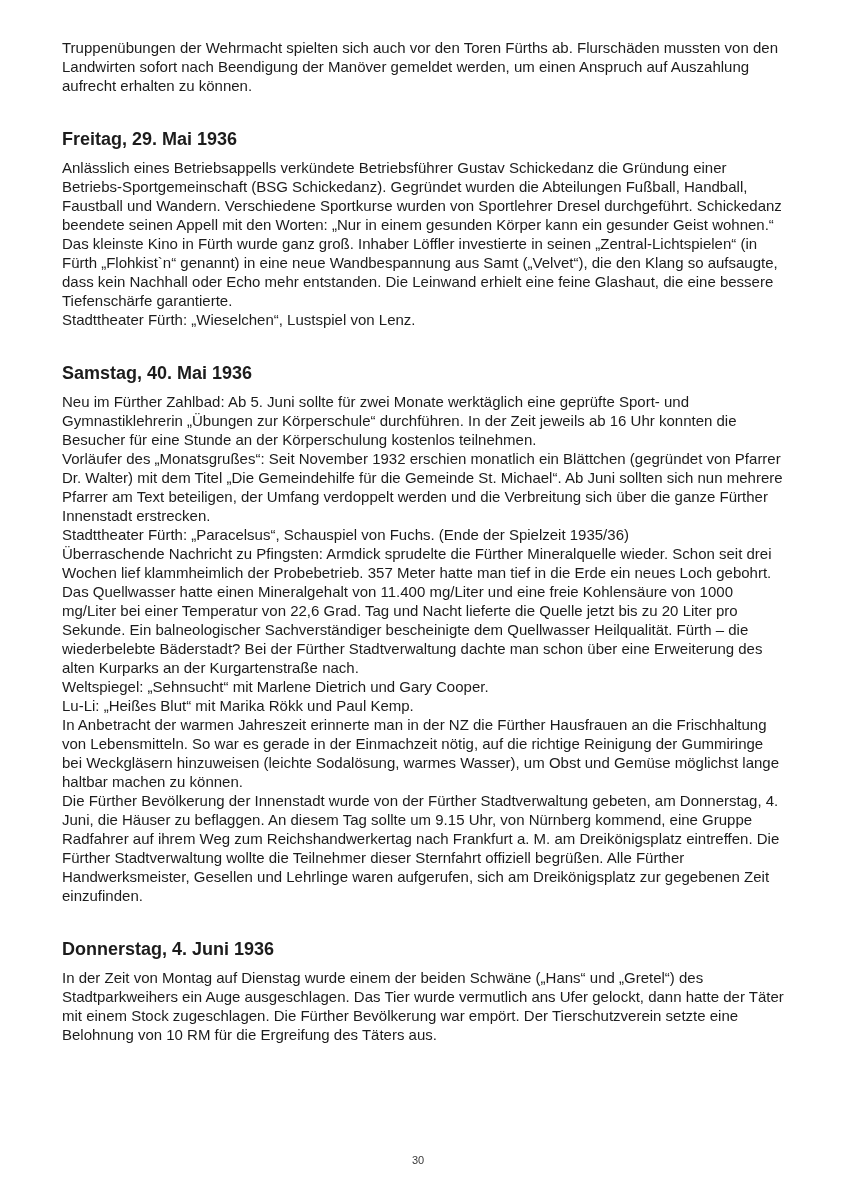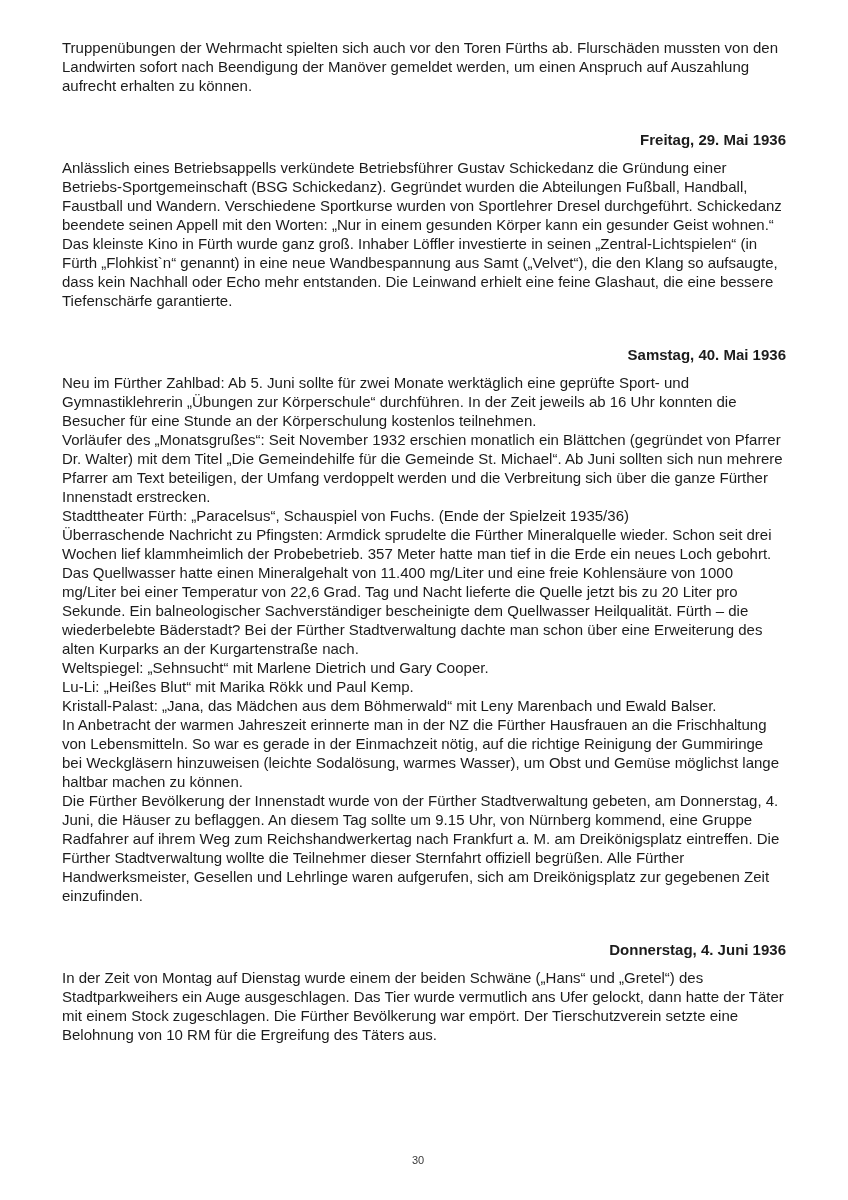--- a/index.html
+++ b/index.html
@@ -20,25 +20,24 @@
   }
   .content {
     width: 724px;
     font-size: 15px;
     line-height: 19px;
     text-align: left;
   }
   .section { margin: 0; }
   .section + .section { margin-top: 0; }
   .heading {
-    font-size: 15px;
+    font-size: 18px;
     font-weight: bold;
     margin: 27px 0 9px 0;
     padding-top: 8px; 
-    text-align: right;
   }
   .para {
     margin: 0;
   }
   .page-number {
     position: absolute;
     left: 0;
     right: 12px;
     bottom: 34px;
     text-align: center;
@@ -51,32 +50,32 @@
 
 <div class="page">
   <div class="content" id="doc-root">
       <section class="section">
         <p class="para">Truppenübungen der Wehrmacht spielten sich auch vor den Toren Fürths ab. Flurschäden mussten von den Landwirten sofort nach Beendigung der Manöver gemeldet werden, um einen Anspruch auf Auszahlung aufrecht erhalten zu können.</p>
       </section>
       <section class="section">
         <h2 class="heading">Freitag, 29. Mai 1936</h2>
         <p class="para">Anlässlich eines Betriebsappells verkündete Betriebsführer Gustav Schickedanz die Gründung einer Betriebs-Sportgemeinschaft (BSG Schickedanz). Gegründet wurden die Abteilungen Fußball, Handball, Faustball und Wandern. Verschiedene Sportkurse wurden von Sportlehrer Dresel durchgeführt. Schickedanz beendete seinen Appell mit den Worten: „Nur in einem gesunden Körper kann ein gesunder Geist wohnen.“</p>
         <p class="para">Das kleinste Kino in Fürth wurde ganz groß. Inhaber Löffler investierte in seinen „Zentral-Lichtspielen“ (in Fürth „Flohkist`n“ genannt) in eine neue Wandbespannung aus Samt („Velvet“), die den Klang so aufsaugte, dass kein Nachhall oder Echo mehr entstanden. Die Leinwand erhielt eine feine Glashaut, die eine bessere Tiefenschärfe garantierte.</p>
+        <p class="para">Stadttheater Fürth: „Wieselchen“, Lustspiel von Lenz.</p>
       </section>
       <section class="section">
         <h2 class="heading">Samstag, 40. Mai 1936</h2>
         <p class="para">Neu im Fürther Zahlbad: Ab 5. Juni sollte für zwei Monate werktäglich eine geprüfte Sport- und Gymnastiklehrerin „Übungen zur Körperschule“ durchführen. In der Zeit jeweils ab 16 Uhr konnten die Besucher für eine Stunde an der Körperschulung kostenlos teilnehmen.</p>
         <p class="para">Vorläufer des „Monatsgrußes“: Seit November 1932 erschien monatlich ein Blättchen (gegründet von Pfarrer Dr. Walter) mit dem Titel „Die Gemeindehilfe für die Gemeinde St. Michael“. Ab Juni sollten sich nun mehrere Pfarrer am Text beteiligen, der Umfang verdoppelt werden und die Verbreitung sich über die ganze Fürther Innenstadt erstrecken.</p>
         <p class="para">Stadttheater Fürth: „Paracelsus“, Schauspiel von Fuchs. (Ende der Spielzeit 1935/36)</p>
       </section>
       <section class="section">
         <p class="para">Überraschende Nachricht zu Pfingsten: Armdick sprudelte die Fürther Mineralquelle wieder. Schon seit drei Wochen lief klammheimlich der Probebetrieb. 357 Meter hatte man tief in die Erde ein neues Loch gebohrt. Das Quellwasser hatte einen Mineralgehalt von 11.400 mg/Liter und eine freie Kohlensäure von 1000 mg/Liter bei einer Temperatur von 22,6 Grad. Tag und Nacht lieferte die Quelle jetzt bis zu 20 Liter pro Sekunde. Ein balneologischer Sachverständiger bescheinigte dem Quellwasser Heilqualität. Fürth – die wiederbelebte Bäderstadt? Bei der Fürther Stadtverwaltung dachte man schon über eine Erweiterung des alten Kurparks an der Kurgartenstraße nach.</p>
         <p class="para">Weltspiegel: „Sehnsucht“ mit Marlene Dietrich und Gary Cooper.</p>
         <p class="para">Lu-Li: „Heißes Blut“ mit Marika Rökk und Paul Kemp.</p>
-        <p class="para">Kristall-Palast: „Jana, das Mädchen aus dem Böhmerwald“ mit Leny Marenbach und Ewald Balser.</p>
       </section>
       <section class="section">
         <p class="para">In Anbetracht der warmen Jahreszeit erinnerte man in der NZ die Fürther Hausfrauen an die Frischhaltung von Lebensmitteln. So war es gerade in der Einmachzeit nötig, auf die richtige Reinigung der Gummiringe bei Weckgläsern hinzuweisen (leichte Sodalösung, warmes Wasser), um Obst und Gemüse möglichst lange haltbar machen zu können.</p>
         <p class="para">Die Fürther Bevölkerung der Innenstadt wurde von der Fürther Stadtverwaltung gebeten, am Donnerstag, 4. Juni, die Häuser zu beflaggen. An diesem Tag sollte um 9.15 Uhr, von Nürnberg kommend, eine Gruppe Radfahrer auf ihrem Weg zum Reichshandwerkertag nach Frankfurt a. M. am Dreikönigsplatz eintreffen. Die Fürther Stadtverwaltung wollte die Teilnehmer dieser Sternfahrt offiziell begrüßen. Alle Fürther Handwerksmeister, Gesellen und Lehrlinge waren aufgerufen, sich am Dreikönigsplatz zur gegebenen Zeit einzufinden.</p>
       </section>
       <section class="section">
         <h2 class="heading">Donnerstag, 4. Juni 1936</h2>
         <p class="para">In der Zeit von Montag auf Dienstag wurde einem der beiden Schwäne („Hans“ und „Gretel“) des Stadtparkweihers ein Auge ausgeschlagen. Das Tier wurde vermutlich ans Ufer gelockt, dann hatte der Täter mit einem Stock zugeschlagen. Die Fürther Bevölkerung war empört. Der Tierschutzverein setzte eine Belohnung von 10 RM für die Ergreifung des Täters aus.</p>
       </section>
     </div>

